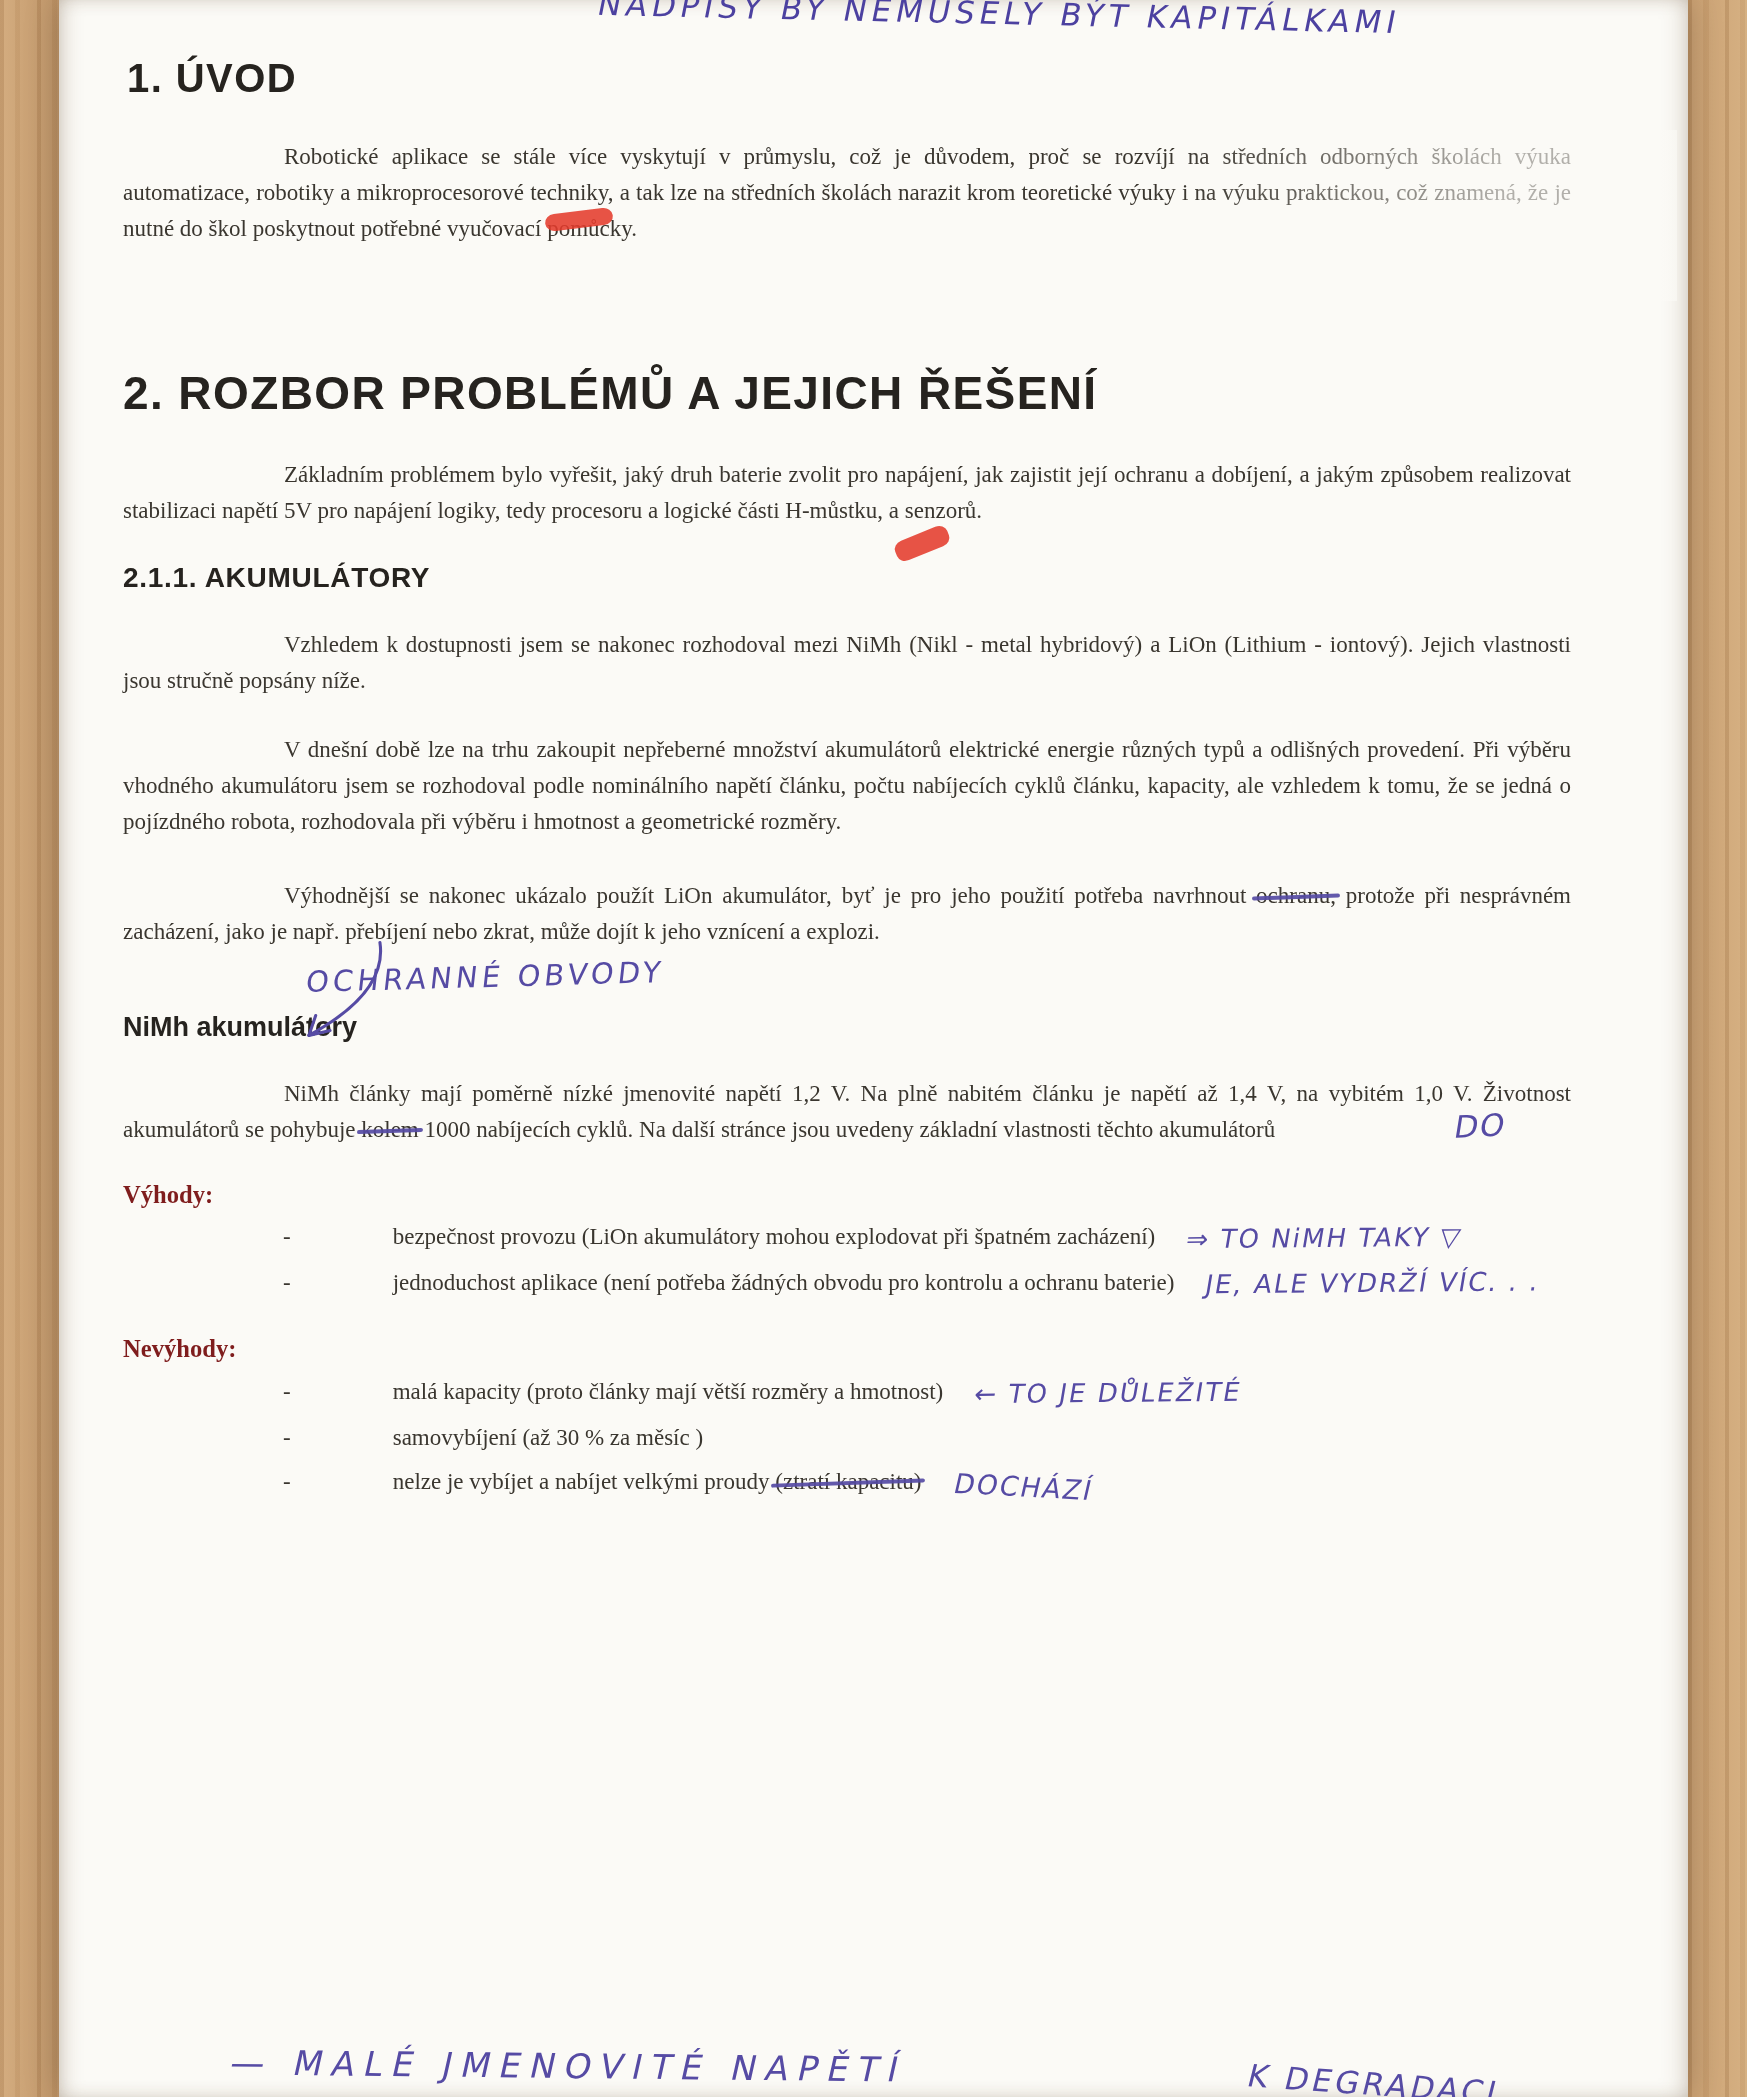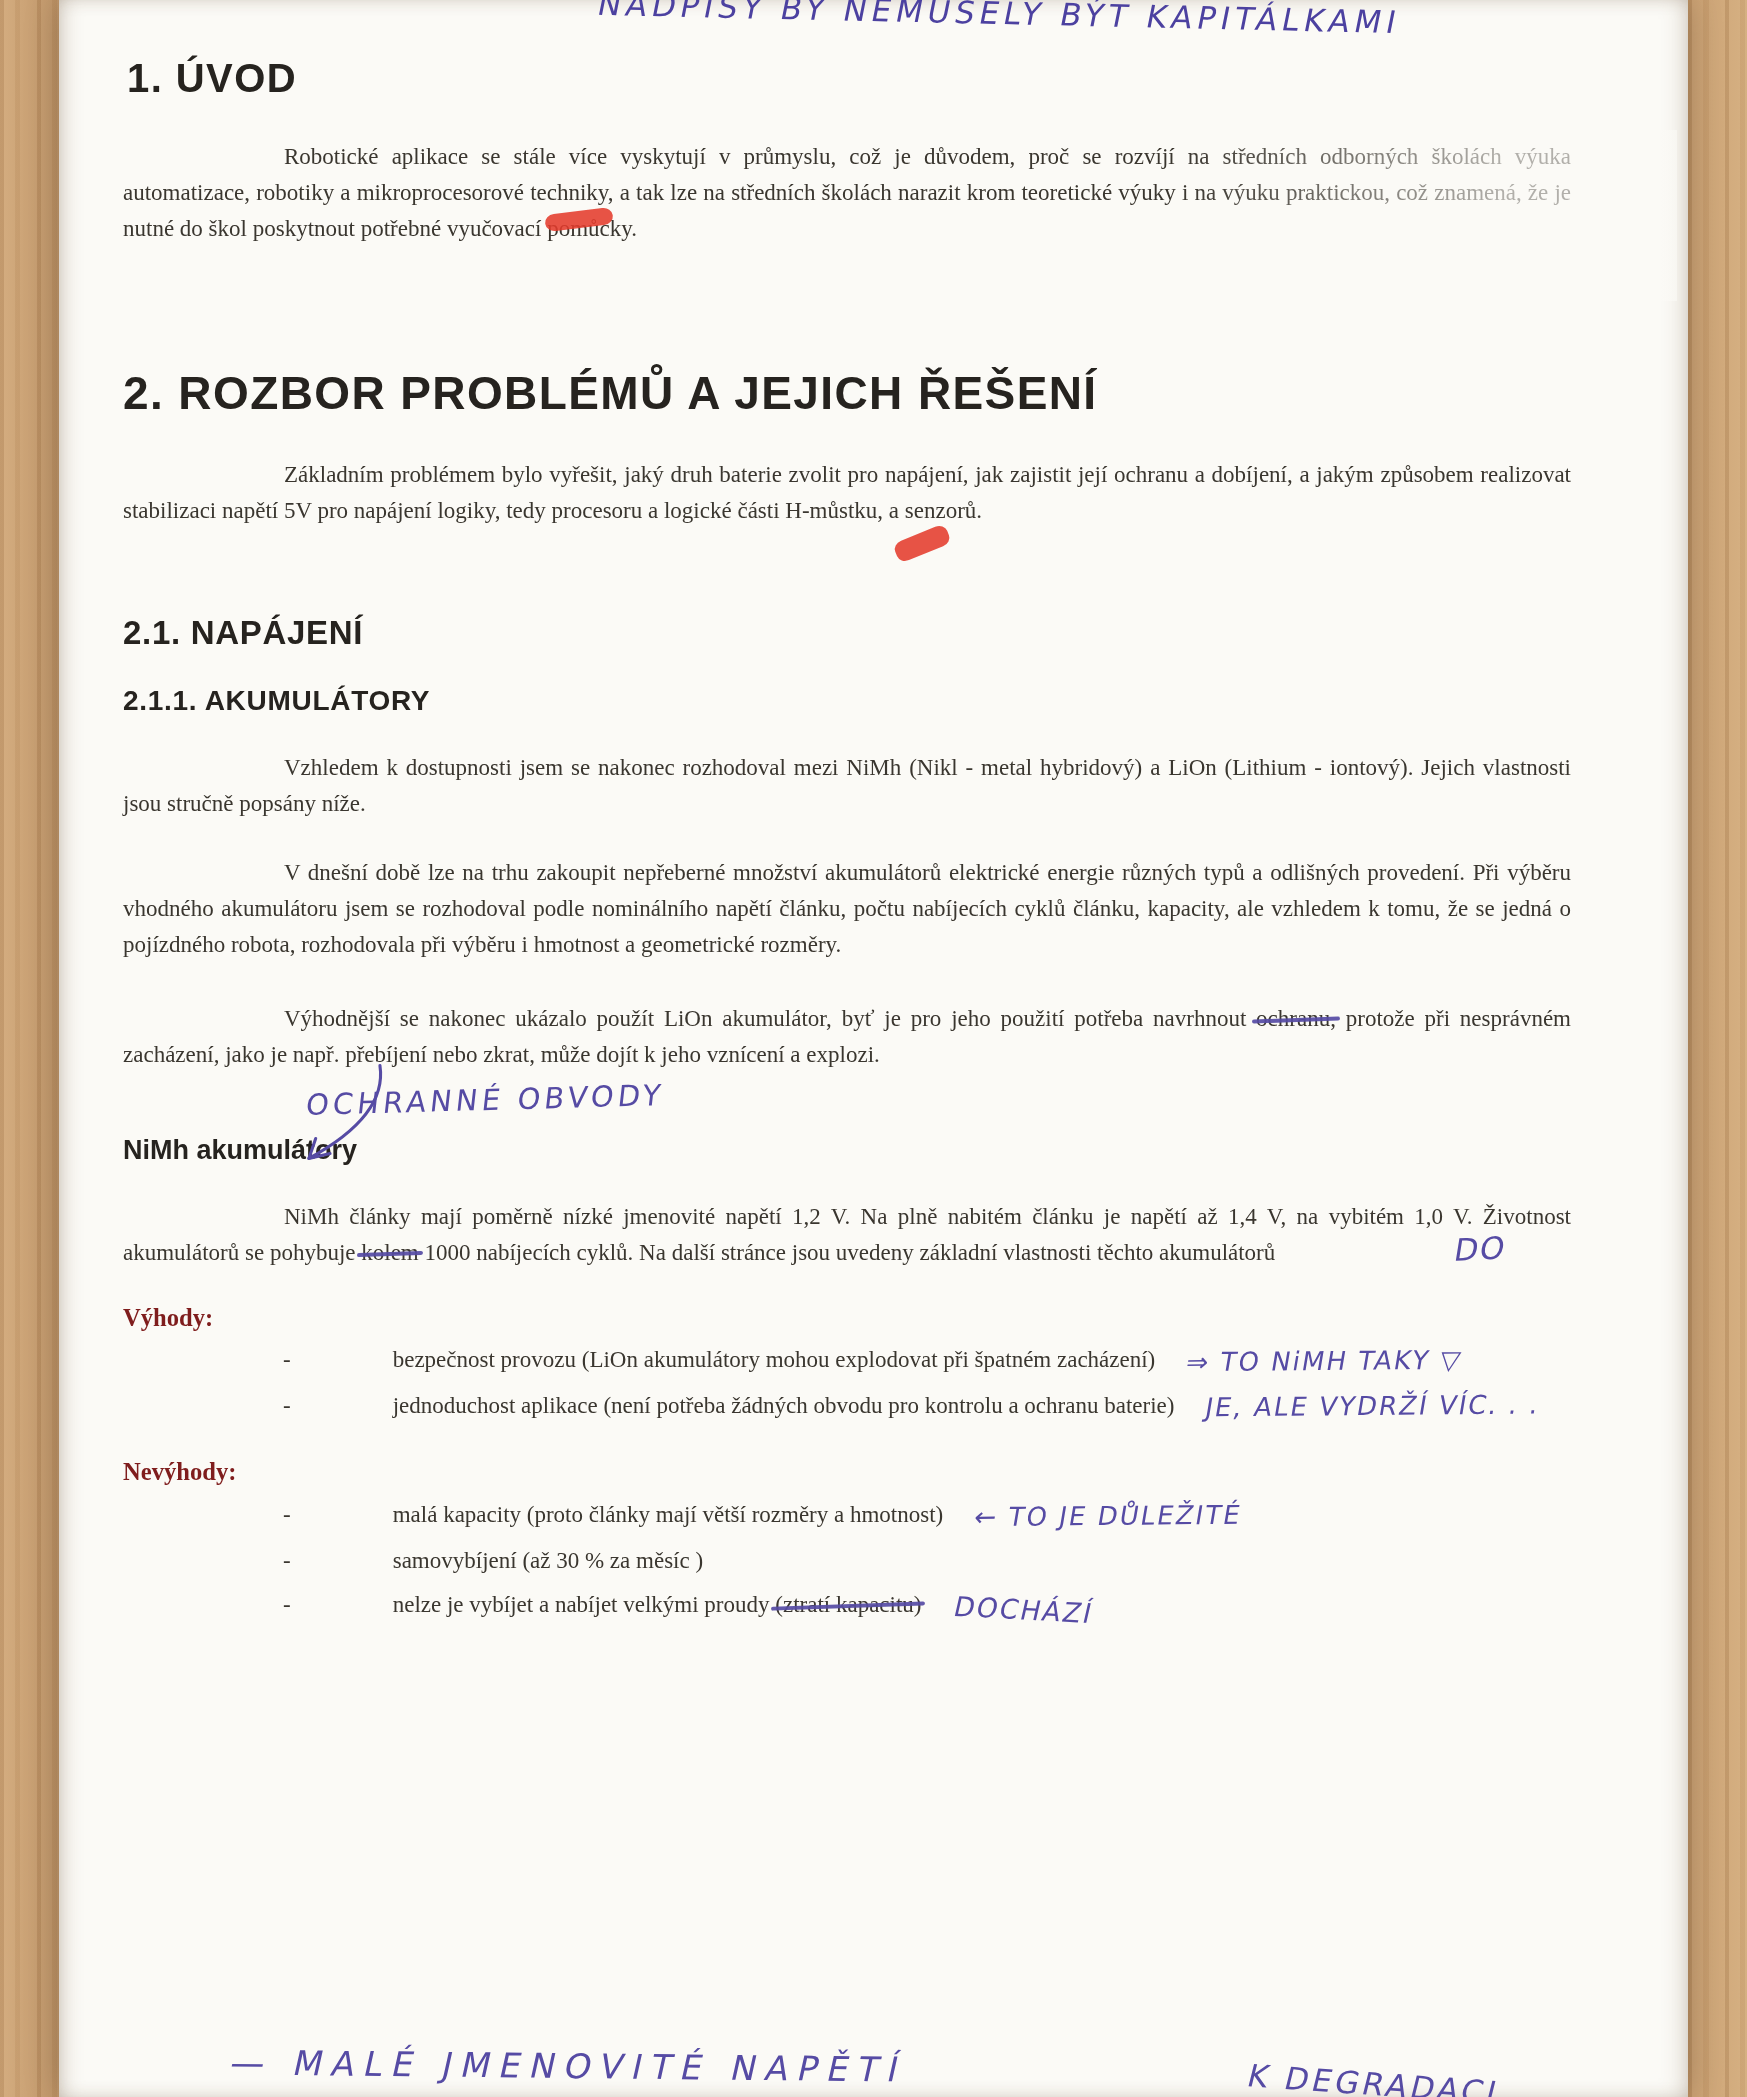--- a/index.html
+++ b/index.html
@@ -92,21 +92,20 @@
 
       <h1 class="h-sans h1">1. ÚVOD</h1>
 
       <p class="body-text indent"><span>Robotické aplikace se stále více vyskytují v průmyslu, což je důvodem, proč se rozvíjí na středních odborných školách výuka automatizace, robotiky a mikroprocesorové </span><span class="redmark mark-techniky">techniky,</span><span> a tak lze na středních školách narazit krom teoretické výuky i na výuku praktickou, což znamená, že je nutné do škol poskytnout potřebné vyučovací pomůcky.</span></p>
 
 
       <h1 class="h-sans h2">2. ROZBOR PROBLÉMŮ A JEJICH ŘEŠENÍ</h1>
 
       <p class="body-text indent"><span>Základním problémem bylo vyřešit, jaký druh baterie zvolit pro napájení, jak zajistit její ochranu a dobíjení, a jakým způsobem realizovat stabilizaci napětí 5V pro napájení logiky, tedy procesoru a logické části H-můstku, </span><span class="redmark mark-senzoru">a senzorů.</span></p>
 
-      <h2 class="h-sans h21">2.1. NAPÁJENÍ</h2>
 
       <h3 class="h-sans h211">2.1.1. AKUMULÁTORY</h3>
 
       <p class="body-text indent mt48">Vzhledem k dostupnosti jsem se nakonec rozhodoval mezi NiMh (Nikl - metal hybridový) a LiOn (Lithium - iontový). Jejich vlastnosti jsou stručně popsány níže.</p>
 
       <p class="body-text indent mt48">V dnešní době lze na trhu zakoupit nepřeberné množství akumulátorů elektrické energie různých typů a odlišných provedení. Při výběru vhodného akumulátoru jsem se rozhodoval podle nominálního napětí článku, počtu nabíjecích cyklů článku, kapacity, ale vzhledem k tomu, že se jedná o pojízdného robota, rozhodovala při výběru i hmotnost a geometrické rozměry.</p>
 
       <div class="a3wrap">
         <p class="body-text indent mt44"><span>Výhodnější se nakonec ukázalo použít LiOn akumulátor, byť je pro jeho použití potřeba navrhnout </span><span class="bstrike">ochranu,</span><span> protože při nesprávném zacházení, jako je např. přebíjení nebo zkrat, může dojít k jeho vznícení a explozi.</span></p>
 

